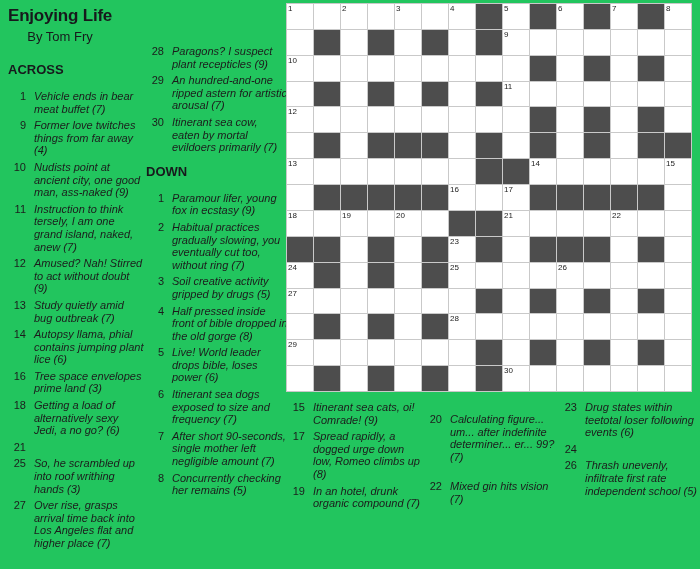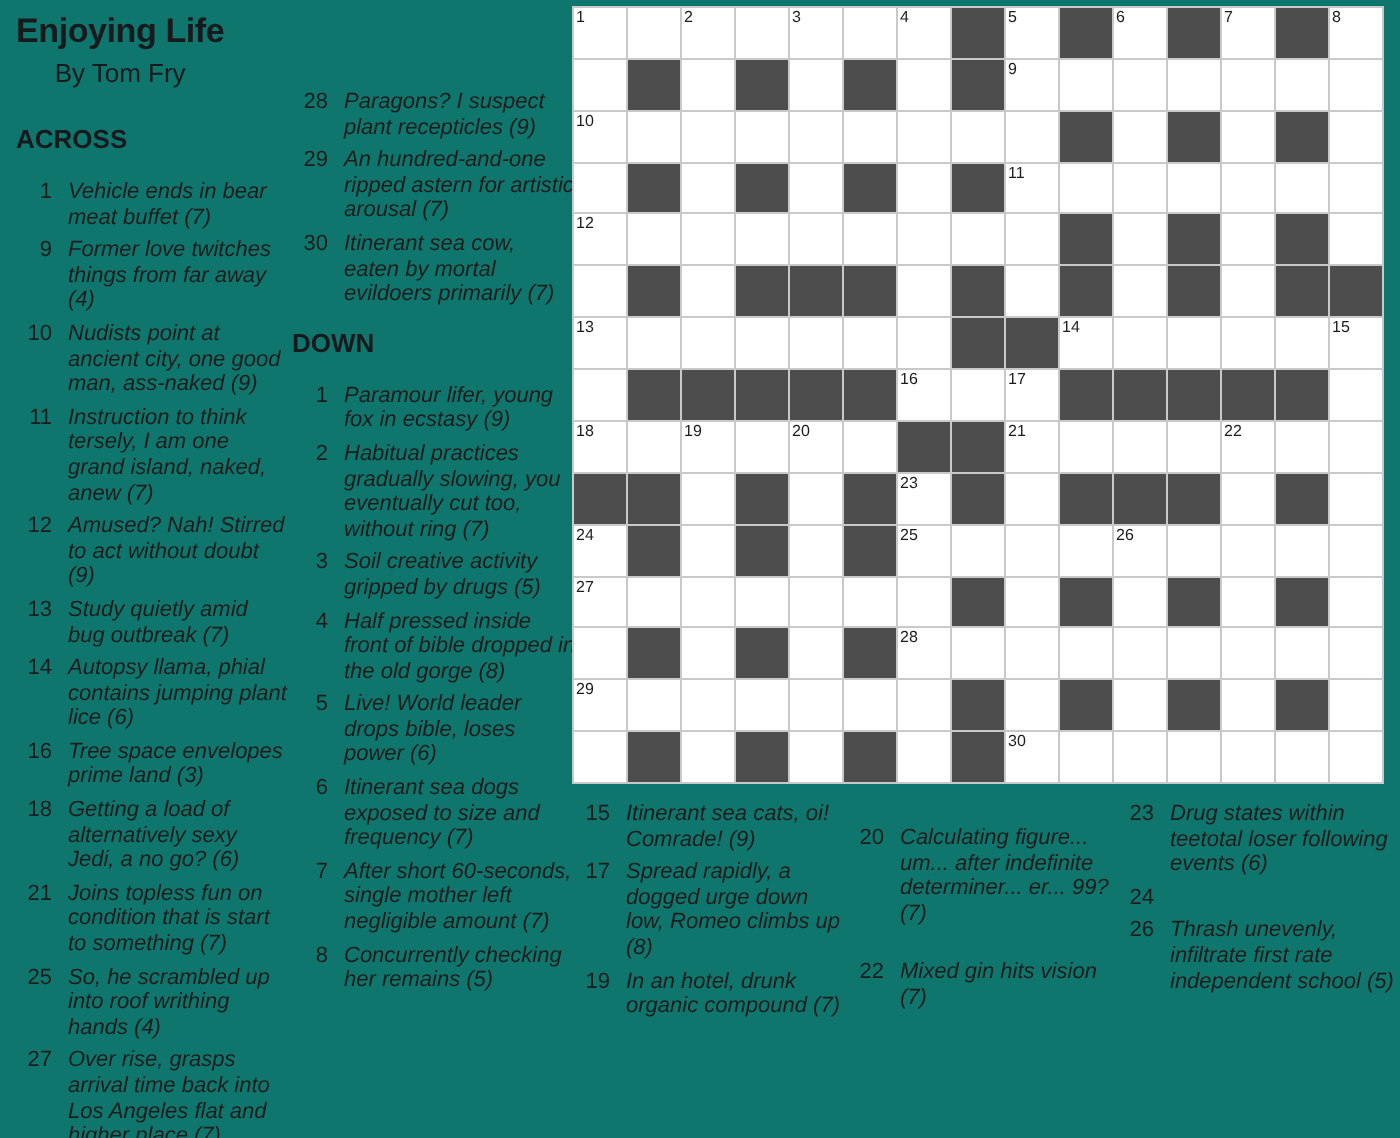--- a/index.html
+++ b/index.html
@@ -1,17 +1,17 @@
 <!DOCTYPE html>
 <html><head>
 <meta charset="utf-8">
 <style>
   html,body { margin:0; padding:0; background:#fff; }
   .page {
-    position:relative; width:700px; height:569px; background:#0f766e;
+    position:relative; width:700px; height:569px; background:#22c55e;
     font-family:"Liberation Sans", sans-serif; color:#1c1c1c; overflow:hidden;
   }
   
   .hdr { position:absolute; left:8px; top:6px; }
   .title { font-size:17px; font-weight:bold; color:#17191c; letter-spacing:-0.2px; }
   .byline { font-size:13px; margin-top:3px; color:#17191c;text-align:center; }
 
   
   .clue-col { position:absolute; font-size:11px; }
   #col-across { left:8px;  top:62px;  width:136px; }
@@ -82,25 +82,24 @@
         <div class="clue">
           <span class="cnum">16</span>
           <span class="ctext">Tree space envelopes prime land (3)</span>
         </div>
         <div class="clue">
           <span class="cnum">18</span>
           <span class="ctext">Getting a load of alternatively sexy Jedi, a no go? (6)</span>
         </div>
         <div class="clue">
           <span class="cnum">21</span>
-          <span class="ctext">Joins topless fun on condition that is start to something (7)</span>
         </div>
         <div class="clue">
           <span class="cnum">25</span>
-          <span class="ctext">So, he scrambled up into roof writhing hands (4)</span>
+          <span class="ctext">So, he scrambled up into roof writhing hands (3)</span>
         </div>
         <div class="clue">
           <span class="cnum">27</span>
           <span class="ctext">Over rise, grasps arrival time back into Los Angeles flat and higher place (7)</span>
         </div>
       </div>
   </div>
 
   <div class="clue-col" id="col-mid">
     <div id="col-mid-across-list">
@@ -138,21 +137,21 @@
         <div class="clue">
           <span class="cnum">5</span>
           <span class="ctext">Live! World leader drops bible, loses power (6)</span>
         </div>
         <div class="clue">
           <span class="cnum">6</span>
           <span class="ctext">Itinerant sea dogs exposed to size and frequency (7)</span>
         </div>
         <div class="clue">
           <span class="cnum">7</span>
-          <span class="ctext">After short 60-seconds, single mother left negligible amount (7)</span>
+          <span class="ctext">After short 90-seconds, single mother left negligible amount (7)</span>
         </div>
         <div class="clue">
           <span class="cnum">8</span>
           <span class="ctext">Concurrently checking her remains (5)</span>
         </div>
       </div>
   </div>
 
   <div class="xgrid" style="background: rgb(201, 201, 201); border-color: rgb(201, 201, 201);">
       <div class="cell">

